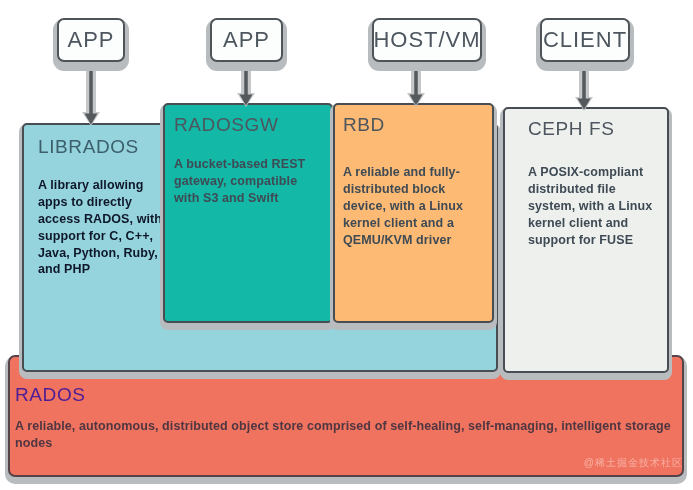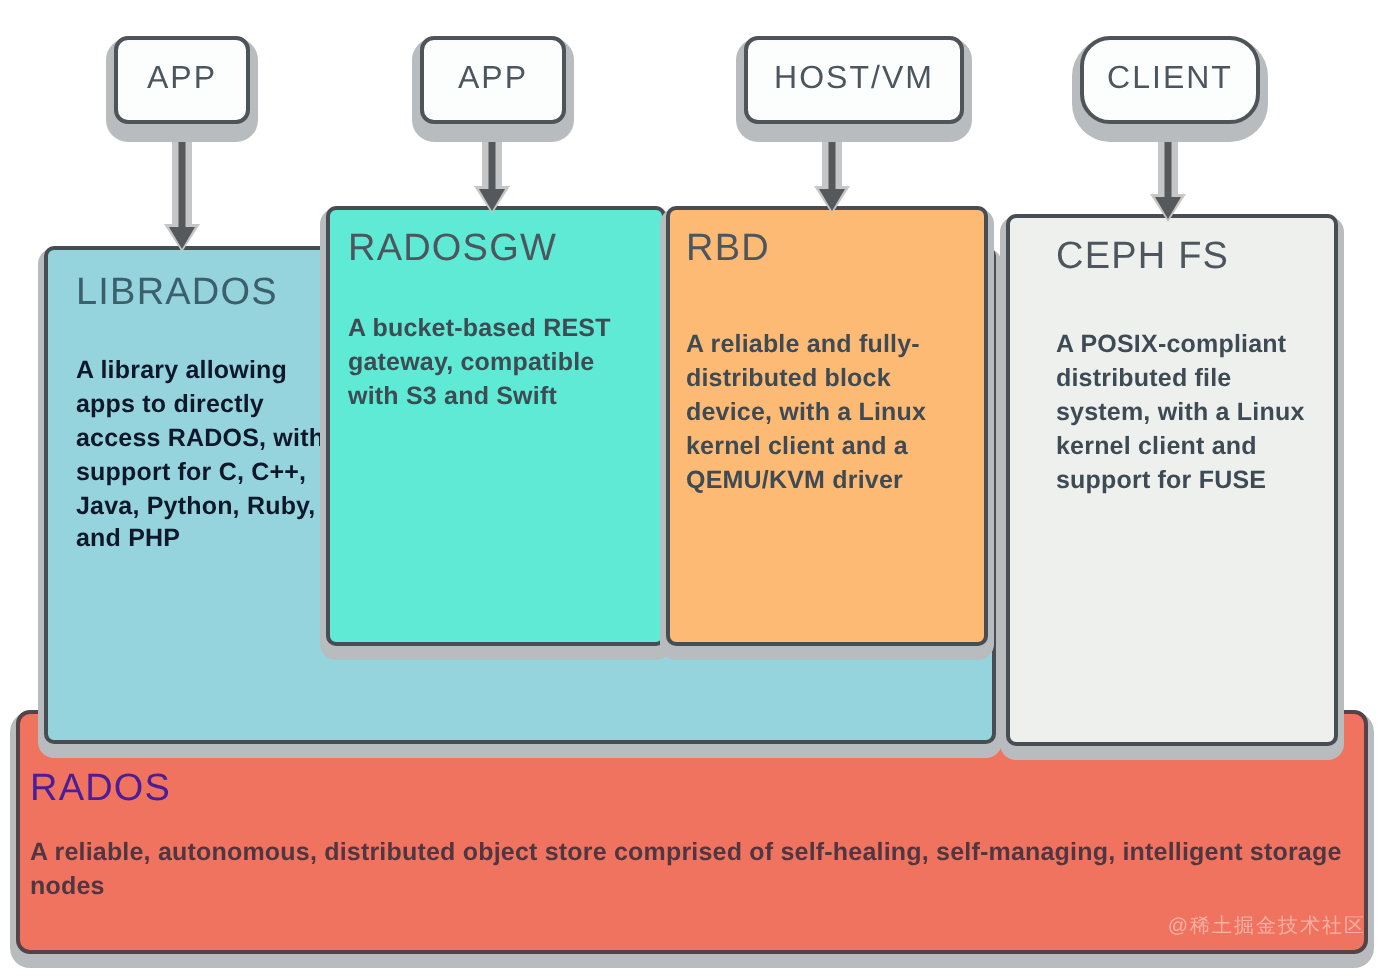--- a/index.html
+++ b/index.html
@@ -6,26 +6,26 @@
   .canvas{
     position:relative;width:693px;height:490px;background:#ffffff;
     overflow:hidden;font-family:"Liberation Sans",sans-serif;
   }
   
   .top-node{
     position:absolute;top:18px;height:40px;box-sizing:content-box;
     background:#fcfdfd;border:2px solid #4e5458;border-radius:7px;
     box-shadow:0 5px 0 4px #b9bcbe;
     display:flex;align-items:center;justify-content:center;
-    font-size:16px;color:#4d565e;letter-spacing:1px;z-index:7;
+    font-size:22px;color:#4d565e;letter-spacing:1px;z-index:7;
   }
   .n1{left:57px;width:64px;}
   .n2{left:210px;width:69px;}
   .n3{left:372px;width:106px;}
-  .n4{left:540px;width:86px;border-radius:15px;}
+  .n4{left:540px;width:86px;}
   
   .arrow{position:absolute;z-index:6;}
   .a1{left:79px;top:60px;}
   .a2{left:234px;top:60px;}
   .a3{left:404px;top:60px;}
   .a4{left:572px;top:60px;}
   
   .box{
     position:absolute;border:2px solid #474d52;border-radius:5px;
     box-shadow:0 4px 0 3px #b9bcbe;box-sizing:border-box;
@@ -34,21 +34,21 @@
     font-size:19px;font-weight:normal;color:#4d565e;letter-spacing:.6px;
     line-height:23px;margin:0;
   }
   .box-desc{
     font-size:12.5px;font-weight:bold;color:#3e4a54;line-height:1.35;
     letter-spacing:.1px;margin:0;
   }
   .librados{left:22px;top:123px;width:476px;height:249px;background:#95d4dd;z-index:2;padding:10px 0 0 14px;}
   .librados .box-title{color:#3c5f6c;}
   .librados .box-desc{width:126px;margin-top:19px;color:#0f172a;}
-  .radosgw{left:163px;top:103px;width:170px;height:220px;background:#5eead4;z-index:4;padding:8px 6px 0 9px;}
+  .radosgw{left:163px;top:103px;width:170px;height:220px;background:#14b8a6;z-index:4;padding:8px 6px 0 9px;}
   .radosgw .box-desc{margin-top:20px;}
   .rbd{left:333px;top:103px;width:161px;height:220px;background:#fdba74;z-index:4;padding:8px 5px 0 8px;}
   .rbd .box-desc{margin-top:28px;}
   .cephfs{left:503px;top:107px;width:166px;height:266px;background:#eef0ee;z-index:5;padding:8px 6px 0 23px;}
   .cephfs .box-desc{margin-top:24px;}
   .rados{
     left:8px;top:355px;width:676px;height:122px;background:#f0735f;z-index:1;
     border-radius:7px;border-color:#55434a;padding:26px 10px 0 5px;
   }
   .rados .box-title{color:#4c1d95;}

